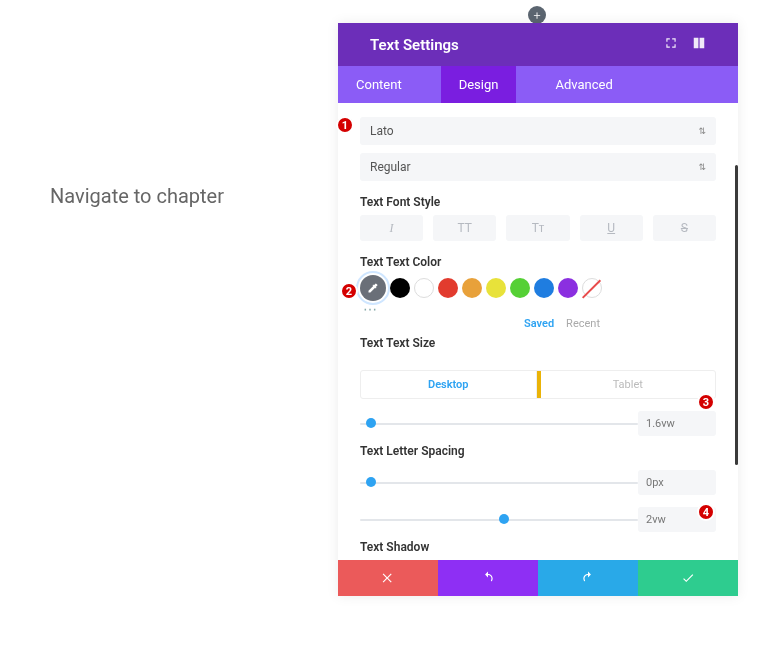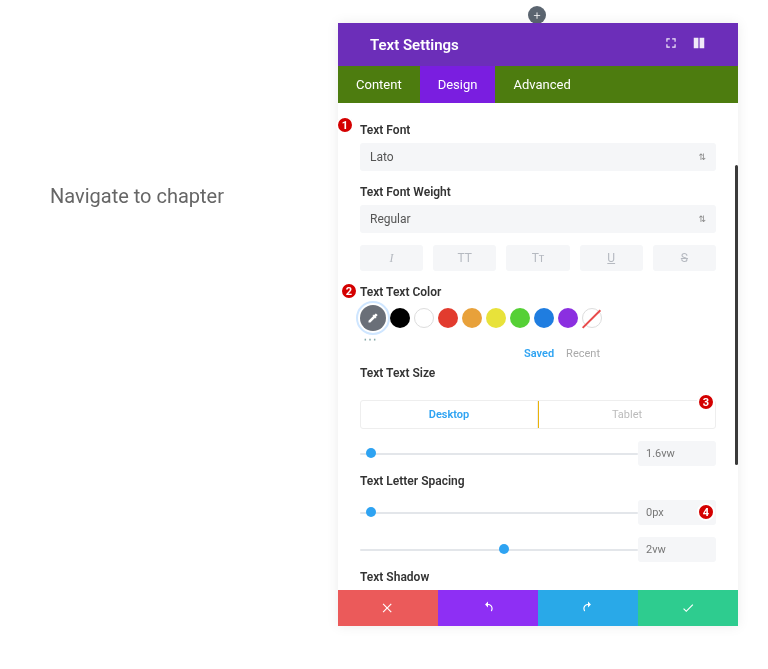--- a/index.html
+++ b/index.html
@@ -9,21 +9,21 @@
 
   .add-circle { position: absolute; left: 528px; top: 6px; width: 18px; height: 18px; border-radius: 50%; background: #5b6570; color: #fff; display: flex; align-items: center; justify-content: center; font-size: 12px; cursor: pointer; }
 
   .panel { position: absolute; left: 338px; top: 23px; width: 400px; background: #fff; box-shadow: 0 0 12px rgba(0,0,0,0.08); }
 
   .header { background: #6c2eb9; color: #fff; padding: 12px 32px; display: flex; align-items: center; justify-content: space-between; }
   .header-title { font-size: 15px; font-weight: 600; }
   .header-icons { display: flex; gap: 14px; }
   .hicon svg { width: 14px; height: 14px; fill: #fff; opacity: .9; }
 
-  .tabs { background: #4d7c0f; display: flex; }
+  .tabs { background: #8b5cf6; display: flex; gap: 21px; }
   .tab { padding: 11px 18px; font-size: 13px; color: #fff; cursor: pointer; }
   .tab.active { background: #7a1ee0; }
 
   .body { padding: 14px 22px 0 22px; max-height: 520px; overflow: hidden; position: relative; }
   .scroll-ind { position: absolute; right: 0; top: 62px; width: 3px; height: 300px; background: #3a3a3a; border-radius: 2px; }
 
   .field-label { font-size: 12px; font-weight: 600; color: #333; margin: 6px 0; }
 
   .select { width: 100%; background: #f5f6f8; border: none; border-radius: 3px; font-size: 12px; color: #555; padding: 7px 10px; display: flex; justify-content: space-between; align-items: center; cursor: pointer; }
   .select-caret { font-size: 9px; color: #888; }
@@ -43,21 +43,21 @@
   .swatch.none::after { content: ""; position: absolute; width: 140%; height: 2px; background: #e84b4b; top: 50%; left: -20%; transform: rotate(-45deg); }
   .swatch-more { width: 20px; display: flex; justify-content: center; color: #8aa; font-size: 14px; }
 
   .saved-recent { display: flex; gap: 12px; font-size: 11px; margin-top: 0; justify-content: flex-end; width: 240px; }
   .saved-recent .saved { color: #2ea3f2; font-weight: 600; }
   .saved-recent .recent { color: #aaa; }
 
   .device-tabs { display: flex; border: 1px solid #eee; border-radius: 3px; margin-top: 20px; }
   .dtab { flex: 1; text-align: center; font-size: 11px; padding: 7px 0; color: #bbb; cursor: pointer; }
   .dtab.active { color: #2ea3f2; font-weight: 600; border-right: 1px solid #eee; }
-  .dtab + .dtab { border-left: 1px solid #eab308; }
+  .dtab + .dtab { border-left: 4px solid #eab308; }
 
   .slider-row { display: flex; align-items: center; margin: 12px 0 8px 0; }
   .slider { flex: 1; position: relative; height: 4px; }
   .track { position: absolute; top: 1px; left: 0; right: 0; height: 2px; background: #e3e6ea; border-radius: 2px; }
   .thumb { position: absolute; top: -4px; width: 10px; height: 10px; border-radius: 50%; background: #2ea3f2; cursor: grab; }
   .value-box { width: 78px; background: #f5f6f8; border-radius: 3px; font-size: 11px; color: #777; padding: 6px 8px; text-align: left; }
 
   .footer { display: flex; height: 36px; }
   .fbtn { flex: 1; display: flex; align-items: center; justify-content: center; cursor: pointer; }
   .fbtn svg { width: 14px; height: 14px; fill: #fff; }
@@ -102,34 +102,33 @@
 
   <div class="tabs">
     <div class="tab">Content</div>
     <div class="tab active">Design</div>
     <div class="tab">Advanced</div>
   </div>
 
   <div class="body">
     <div class="scroll-ind"></div>
 
-    <div class="field-label">Text Font</div>
     <div class="select">
       <span>Lato</span>
       <span class="select-caret">⇅</span>
     </div>
 
     <div class="section-gap"></div>
-    <div class="field-label">Text Font Weight</div>
     <div class="select">
       <span>Regular</span>
       <span class="select-caret">⇅</span>
     </div>
 
     <div class="section-gap"></div>
+    <div class="field-label">Text Font Style</div>
     <div class="style-row">
       <div class="style-btn italic">
           <span>I</span>
         </div>
       <div class="style-btn">
           <span>TT</span>
         </div>
       <div class="style-btn">
           <span>Tᴛ</span>
         </div>

